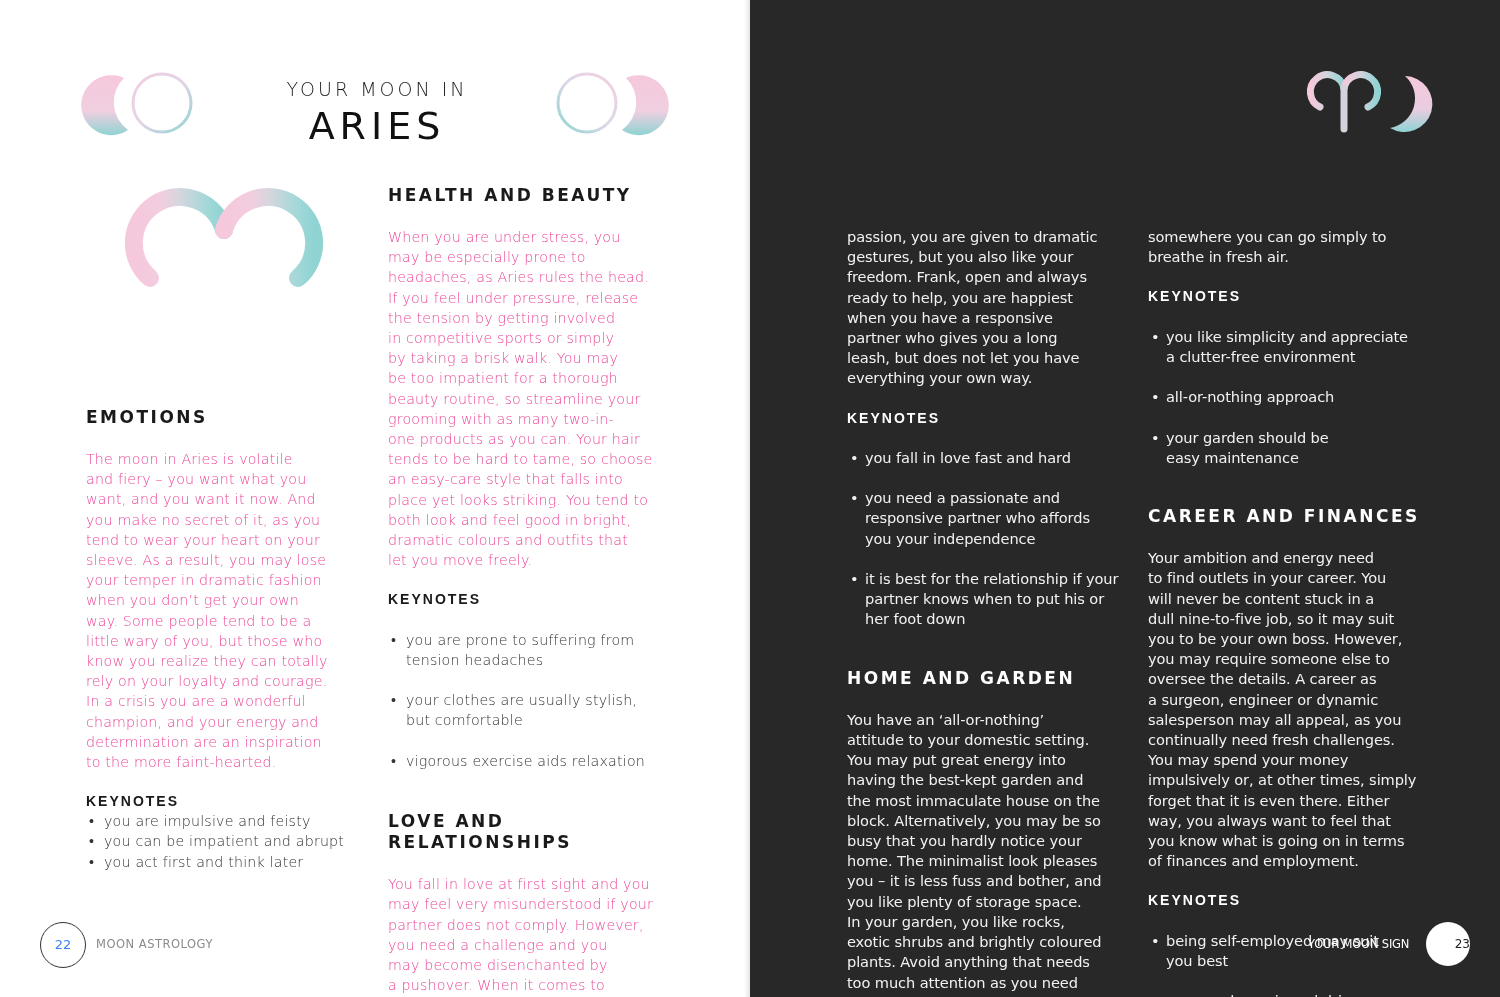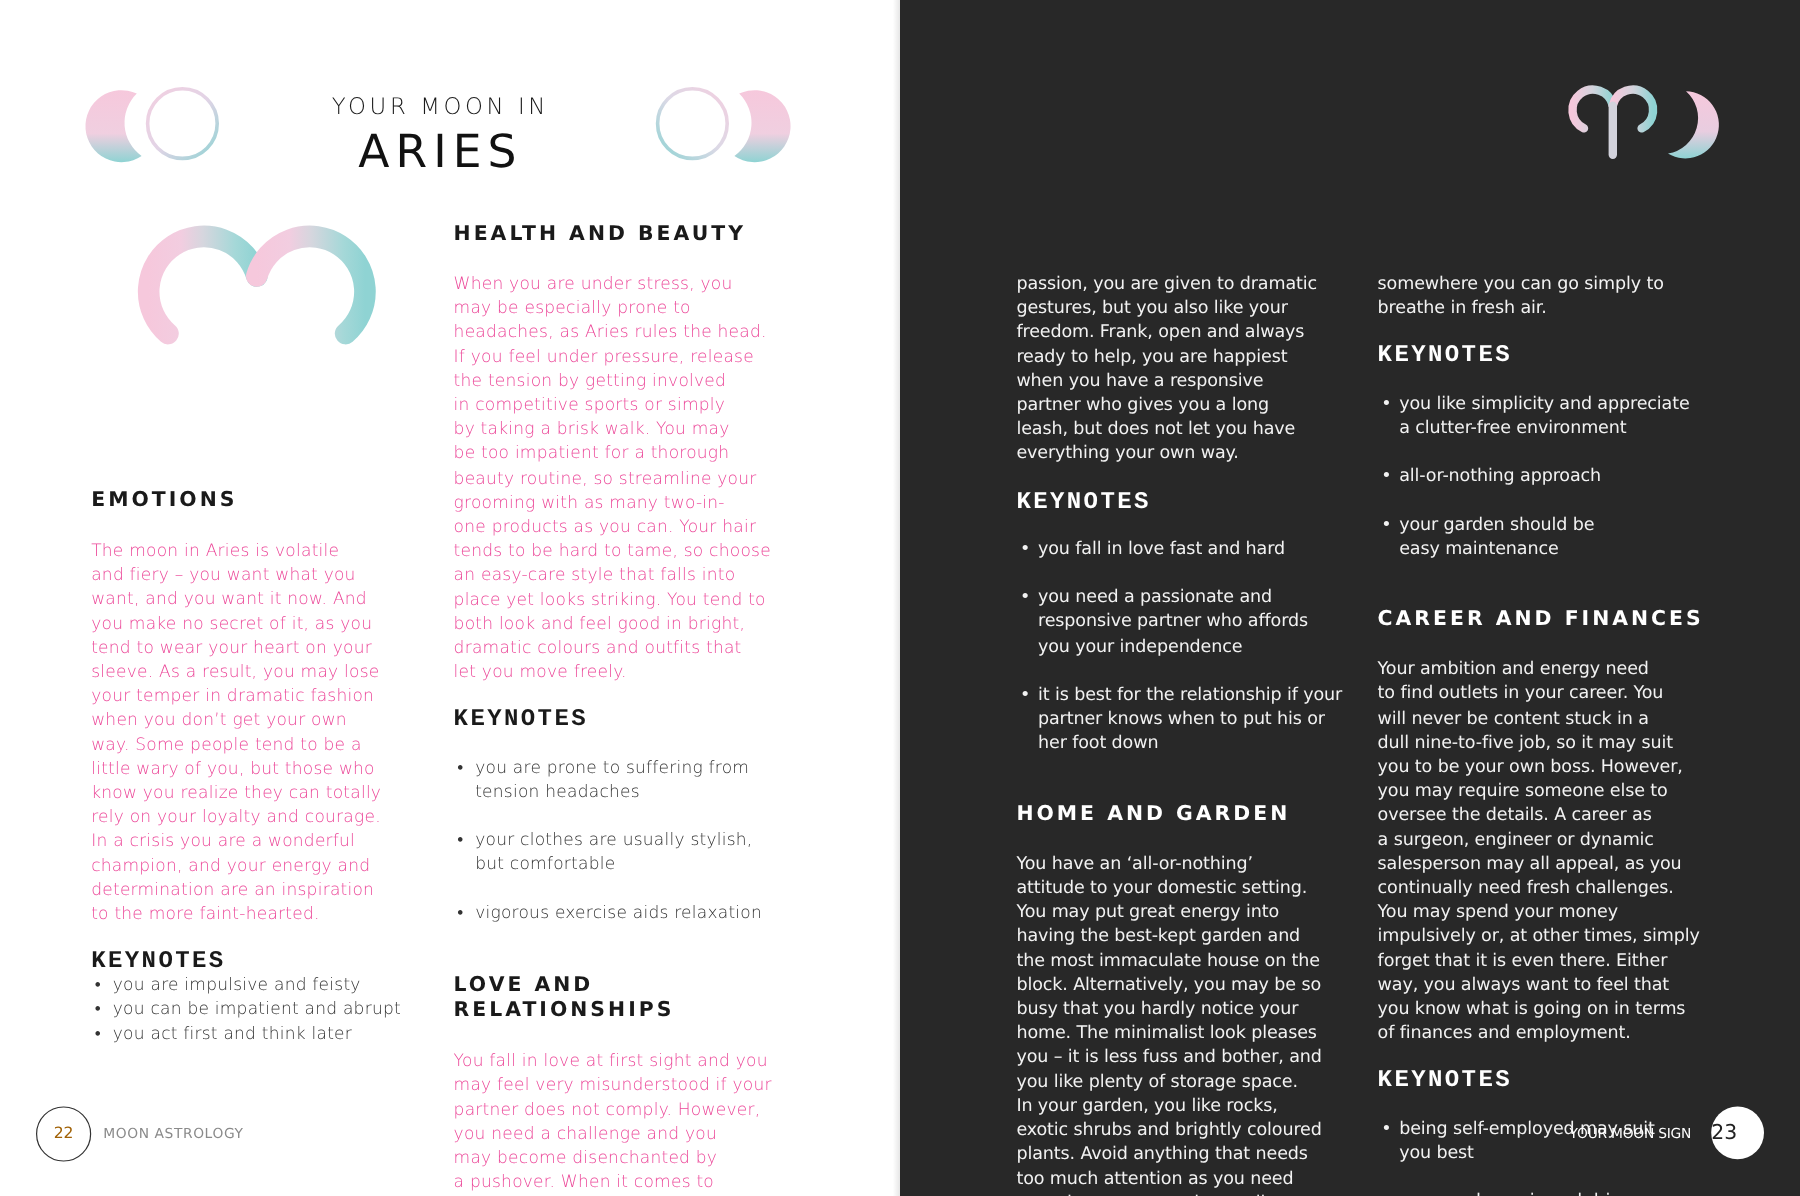--- a/index.html
+++ b/index.html
@@ -1,38 +1,38 @@
 <!DOCTYPE html>
 <html><head>
 <meta charset="utf-8">
 <style>
   html, body { margin:0; padding:0; }
   body { width:1500px; height:997px; position:relative; overflow:hidden; background:#ffffff; font-family:"DejaVu Sans", sans-serif; }
-  .page-left { position:absolute; left:2px; top:0; width:750px; height:836px; background:#ffffff; }
+  .page-left { position:absolute; left:12px; top:0; width:750px; height:836px; background:#ffffff; }
   .page-right { position:absolute; left:750px; top:0; width:750px; height:997px; background:#282828; }
   .abs { position:absolute; }
 
   
   .title-top { position:absolute; left:220px; top:78px; width:290px; text-align:center; font-family:"DejaVu Sans", sans-serif; font-size:19px; letter-spacing:3px; color:#1a1a1a; font-weight:300; }
   .title-big { position:absolute; left:220px; top:104px; width:290px; text-align:center; font-family:"DejaVu Sans", sans-serif; font-size:38px; letter-spacing:5px; color:#111; font-weight:400; }
 
   .h2 { font-family:"DejaVu Sans", sans-serif; font-weight:bold; letter-spacing:2.5px; font-size:17px; line-height:21px; }
-  .h3 { font-family:Liberation Mono, monospace; font-weight:bold; letter-spacing:2px; font-size:20px; line-height:19px; }
+  .h3 { font-family:Liberation Sans, sans-serif; font-weight:bold; letter-spacing:2px; font-size:14px; line-height:19px; }
   .body-l { font-family:"DejaVu Sans", sans-serif; font-size:14.2px; line-height:20.2px; color:#ec4899; font-weight:300; letter-spacing:0.2px; }
   .body-r { font-family:"DejaVu Sans", sans-serif; font-size:14.6px; line-height:20.2px; color:#f2f2f2; letter-spacing:-0.1px; }
   .left .h2, .left .h3 { color:#1a1a1a; }
   .right .h2, .right .h3 { color:#ffffff; }
   ul.kn { list-style:none; margin:0; padding:0; }
   ul.kn li { position:relative; padding-left:18px; }
   ul.kn li::before { content:"•"; position:absolute; left:3px; top:0; }
   .bl { white-space:pre-line;margin-top:40px; }
 
-  .pnum-l { position:absolute; left:28px; top:922px; width:44px; height:44px; border:1px solid #333; border-radius:50%; text-align:center; line-height:44px; font-size:13px; color:#a16207; }
+  .pnum-l { position:absolute; left:28px; top:922px; width:44px; height:44px; border:1px solid #333; border-radius:50%; text-align:center; line-height:44px; font-size:13px; color:#3b82f6; }
   .foot-l { position:absolute; left:84px; top:937px; font-size:11.5px; letter-spacing:0.5px; color:#8a8a8a;text-align:center; }
-  .pnum-r { position:absolute; left:1426px; top:922px; width:44px; height:44px; background:#ffffff; border-radius:50%; text-align:left; line-height:44px; font-size:17px; color:#222; }
+  .pnum-r { position:absolute; left:1426px; top:922px; width:44px; height:44px; background:#ffffff; border-radius:50%; text-align:right; line-height:44px; font-size:12px; color:#222; }
   .foot-r { position:absolute; left:1308px; top:937px; font-size:11.5px; color:#ffffff; letter-spacing:-0.2px; }
   .gutter { position:absolute; left:744px; top:0; width:6px; height:997px; background:linear-gradient(to right,#ffffff,#e6e6e6); }
 </style>
 </head>
 <body>
 
 <div class="page-left left">
   <svg class="abs" style="left:0;top:0" width="750" height="997">
     <defs>
       <linearGradient id="gPT" x1="0" y1="0" x2="0" y2="1">

